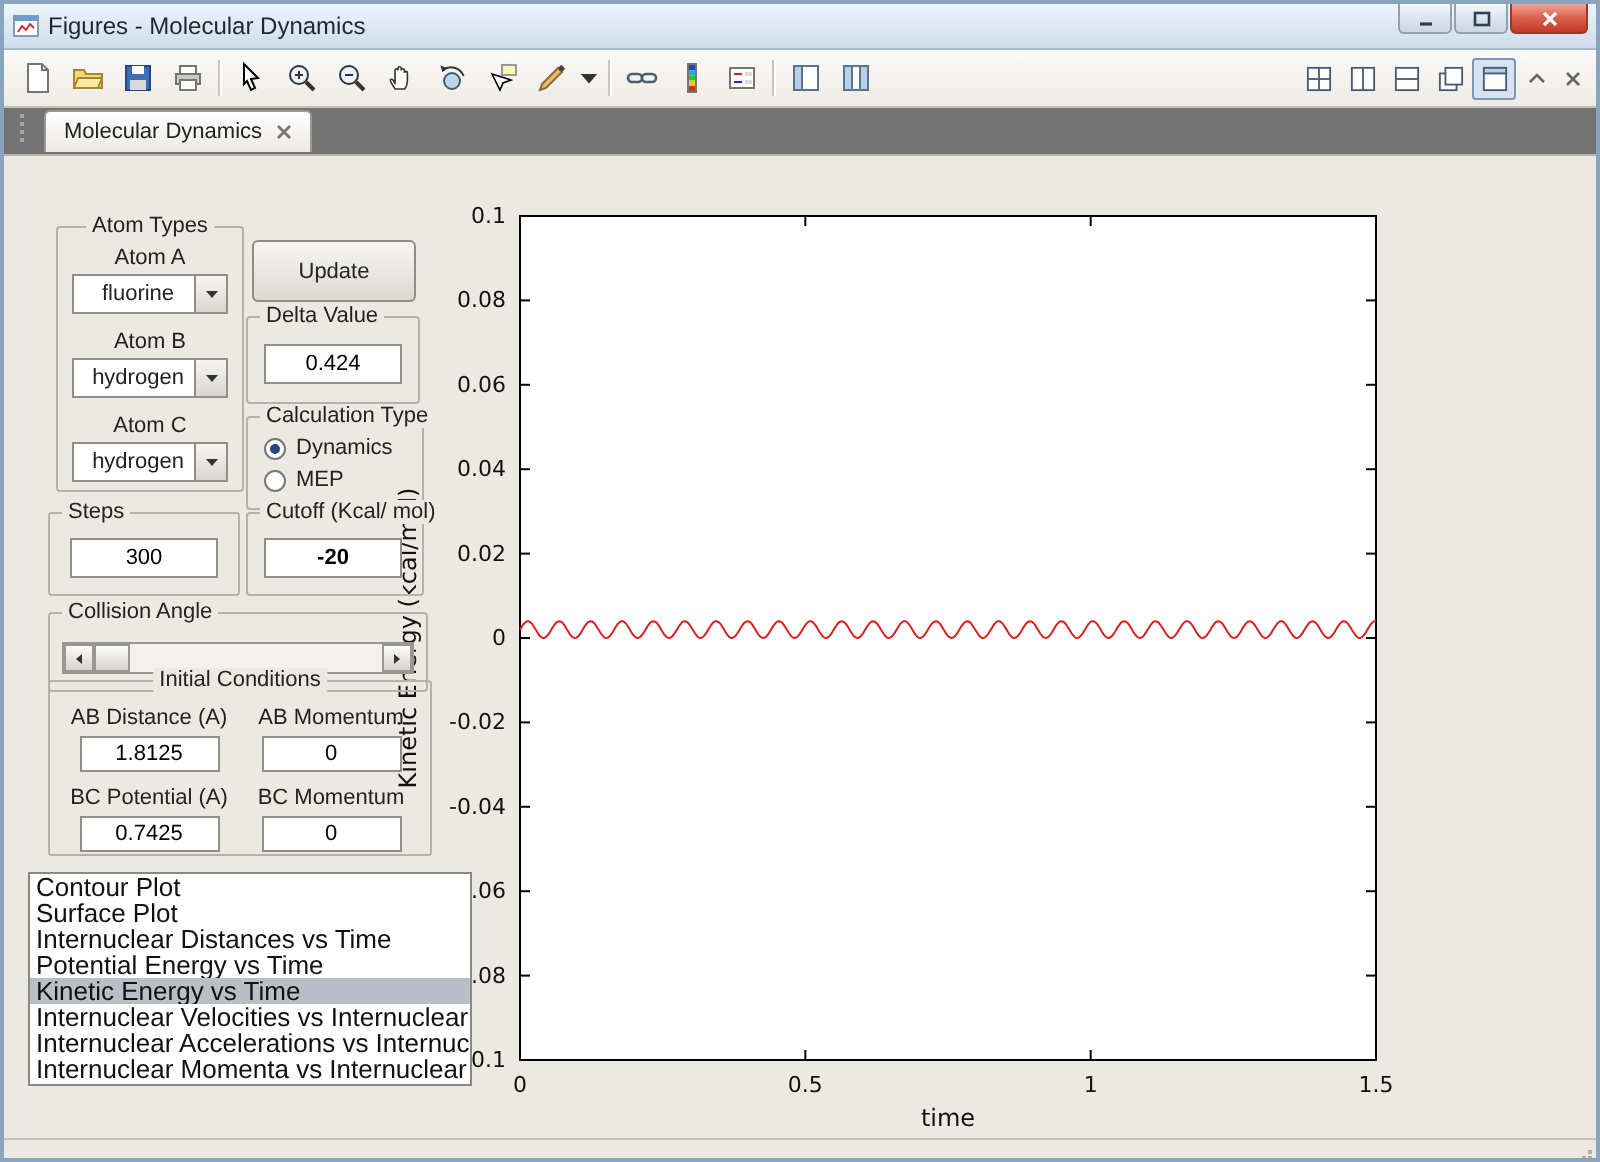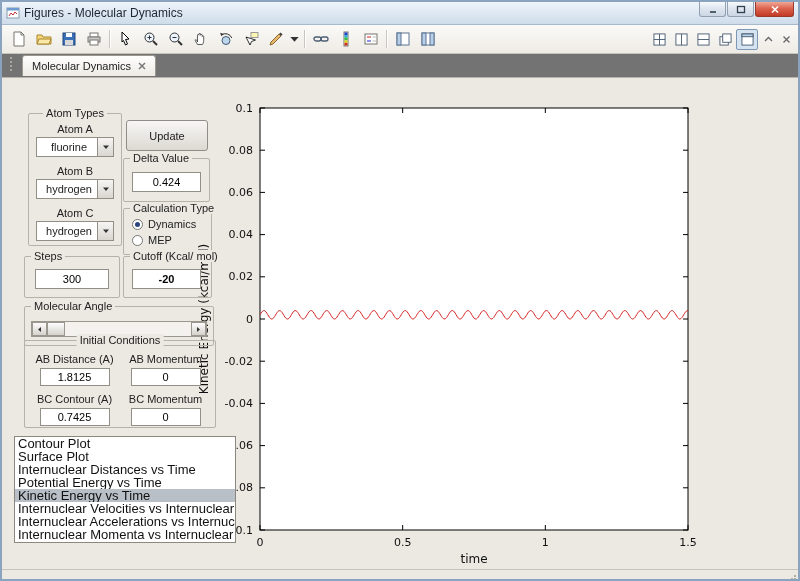--- a/index.html
+++ b/index.html
@@ -402,21 +402,21 @@
         <span class="group-title">Steps</span>
         <input class="field" style="width: 74px; margin: 12px 0px 0px 10px;" value="300">
       </div>
 
       <div class="group" style="left:121px;top:178px;width:89px;height:42px;">
         <span class="group-title">Cutoff (Kcal/ mol)</span>
         <input class="field" style="width: 69px; margin: 12px 0px 0px 8px; font-weight: bold;" value="-20">
       </div>
 
       <div class="group" style="left:22px;top:228px;width:190px;height:40px;">
-        <span class="group-title">Molecular Angle</span>
+        <span class="group-title">Collision Angle</span>
         <div class="slider" style="left:6px;top:14px;width:176px;position:absolute;">
           <div class="sl-btn">
               <svg viewBox="0 0 7 7">
                 <path d="M5 1L2 3.5 5 6z" fill="#333"></path>
               </svg>
             </div>
           <div class="sl-thumb"></div>
           <div class="sl-track"></div>
           <div class="sl-btn">
               <svg viewBox="0 0 7 7">
@@ -426,21 +426,21 @@
         </div>
       </div>
 
       <div class="group" style="left:22px;top:262px;width:192px;height:88px;">
         <span class="group-title center">Initial Conditions</span>
         <div class="ic-grid">
           <span class="lbl">AB Distance (A)</span>
           <span class="lbl">AB Momentum</span>
           <input class="field" value="1.8125" style="">
           <input class="field" value="0" style="">
-          <span class="lbl">BC Contour (A)</span>
+          <span class="lbl">BC Potential (A)</span>
           <span class="lbl">BC Momentum</span>
           <input class="field" value="0.7425" style="">
           <input class="field" value="0" style="">
         </div>
       </div>
 
       <div class="listbox" id="plot-list" style="left:12px;top:358px;width:222px;height:107px;">
           <div class="list-item">Contour Plot</div>
           <div class="list-item">Surface Plot</div>
           <div class="list-item">Internuclear Distances vs Time</div>

